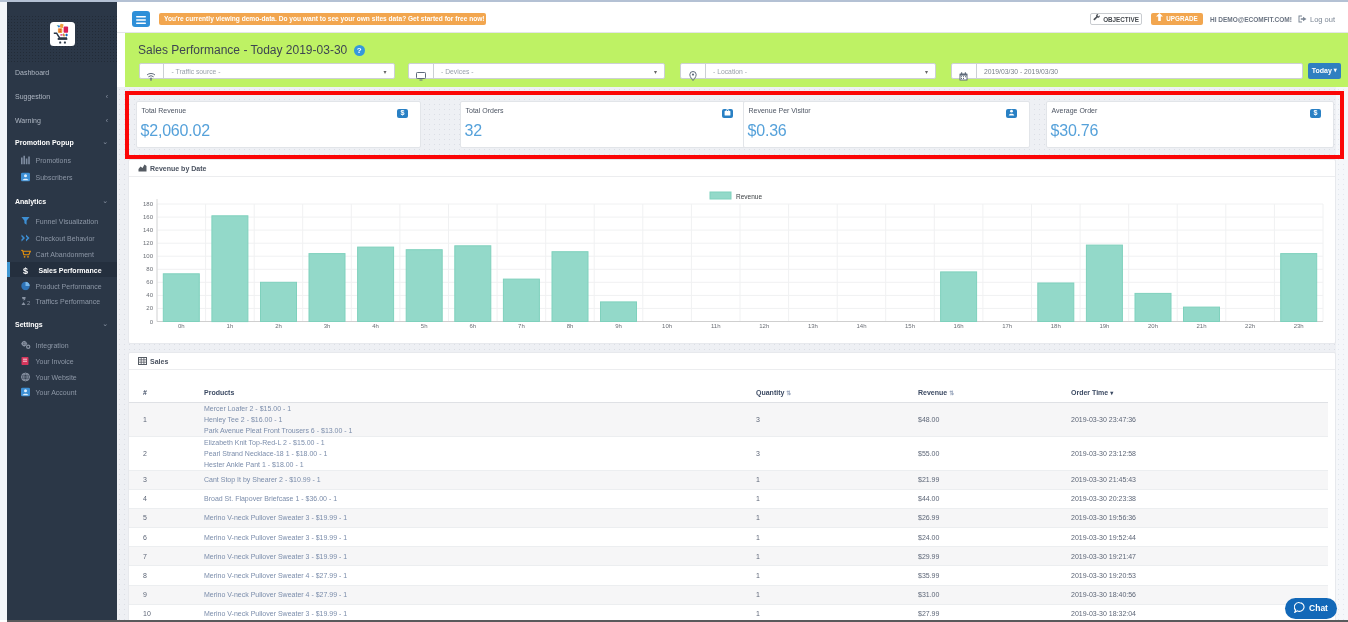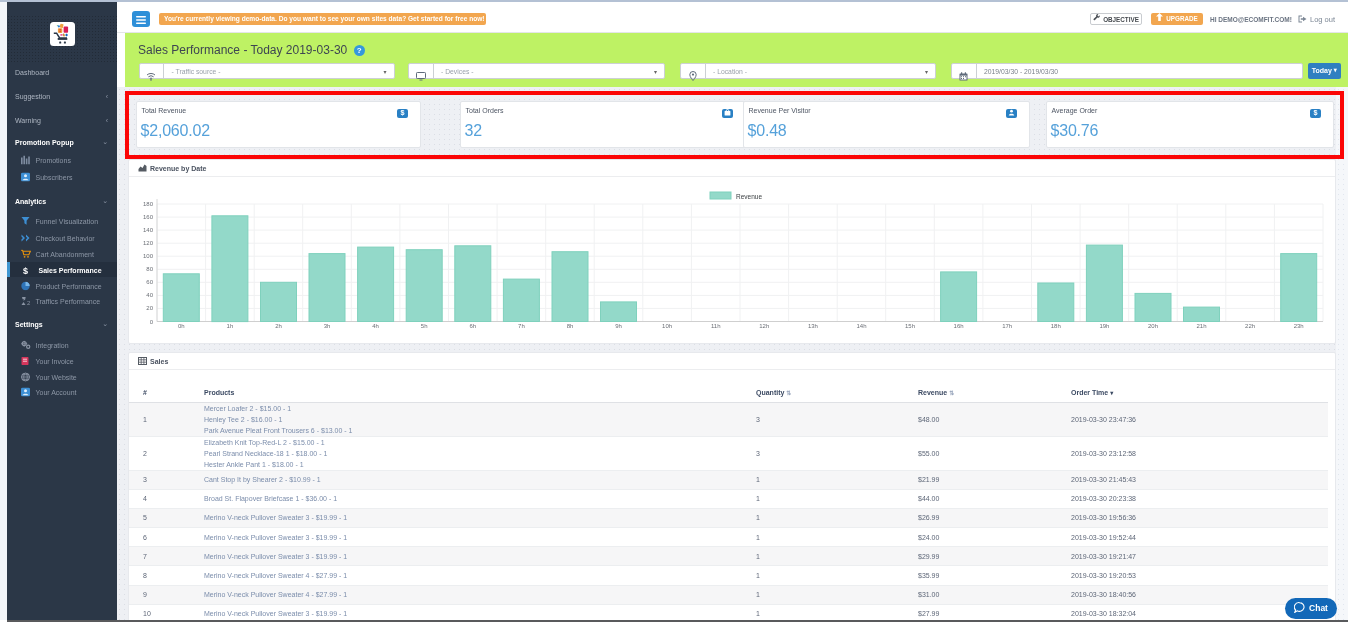--- a/index.html
+++ b/index.html
@@ -284,21 +284,21 @@
               <path d="M2.2 3 V1.8 a1.3 1.3 0 0 1 2.6 0 V3" stroke="#fff" stroke-width="0.9" fill="none"></path>
             </svg></div>
           <div class="cval">32</div>
         </div>
         <div class="card" style="left:626px;width:287px;">
           <div class="clab">Revenue Per Visitor</div>
           <div class="cbadge"><svg width="7" height="7" viewBox="0 0 7 7">
               <circle cx="3.5" cy="2.2" r="1.4" fill="#fff"></circle>
               <path d="M0.8 6.5 C0.8 4.2 6.2 4.2 6.2 6.5 Z" fill="#fff"></path>
             </svg></div>
-          <div class="cval">$0.48</div>
+          <div class="cval">$0.36</div>
         </div>
         <div class="card" style="left:929px;width:288px;">
           <div class="clab">Average Order</div>
           <div class="cbadge"><svg width="7" height="7" viewBox="0 0 7 7">
               <text x="3.5" y="6.3" text-anchor="middle" font-size="7.2" font-weight="bold" fill="#fff" font-family="Liberation Sans, sans-serif">$</text>
             </svg></div>
           <div class="cval">$30.76</div>
         </div>
       <div class="panel" id="chartpanel">
         <div class="phead"><svg width="9" height="8" viewBox="0 0 9 8" style="margin-right:3px;vertical-align:-1px;">

